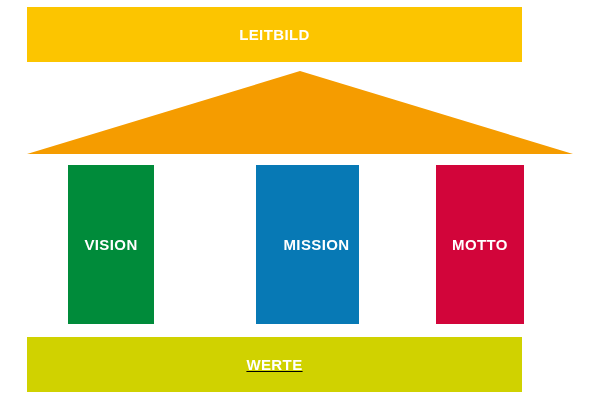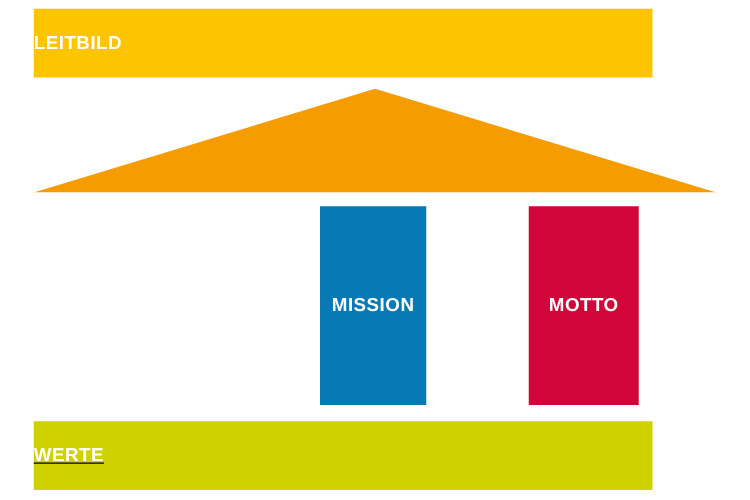--- a/index.html
+++ b/index.html
@@ -18,21 +18,21 @@
     letter-spacing: 0.4px;
     user-select: none;
   }
   .bar {
     position: absolute;
     left: 27px;
     width: 495px;
     height: 55px;
     display: flex;
     align-items: center;
-    justify-content: flex-start;
+    justify-content: center;
   }
   .top-bar { top: 7px; }
   .base-bar { top: 337px; }
   .roof-svg {
     position: absolute;
     left: 27px;
     top: 71px;
     width: 546px;
     height: 83px;
     display: block;
@@ -46,36 +46,39 @@
   }
   .pillar {
     position: absolute;
     top: 165px;
     height: 159px;
     display: flex;
     align-items: center;
     justify-content: center;
   }
   .pillar-vision  { left: 68px;  width: 86px; }
-  .pillar-mission { left: 256px; width: 85px; }
-  .pillar-motto   { left: 423px; width: 88px; }
+  .pillar-mission { left: 256px; width: 85px; padding-left: 18px; }
+  .pillar-motto   { left: 436px; width: 88px; }
 </style>
 </head>
 <body>
 
 <div class="stage">
 
   <div class="bar top-bar" style="background-color: rgb(252, 197, 0);">
     <span class="label">LEITBILD</span>
   </div>
 
   <svg class="roof-svg" viewBox="0 0 546 83" preserveAspectRatio="none">
     <polygon points="0,83 273,0 546,83" fill="#F59C00"></polygon>
   </svg>
 
+  <div class="pillar pillar-vision" style="background-color: rgb(0, 139, 58);">
+    <span class="label">VISION</span>
+  </div>
 
   <div class="pillar pillar-mission" style="background-color: rgb(7, 121, 181);">
     <span class="label">MISSION</span>
   </div>
 
   <div class="pillar pillar-motto" style="background-color: rgb(210, 5, 58);">
     <span class="label">MOTTO</span>
   </div>
 
   <div class="bar base-bar" style="background-color: rgb(208, 210, 0); text-decoration: underline;">

